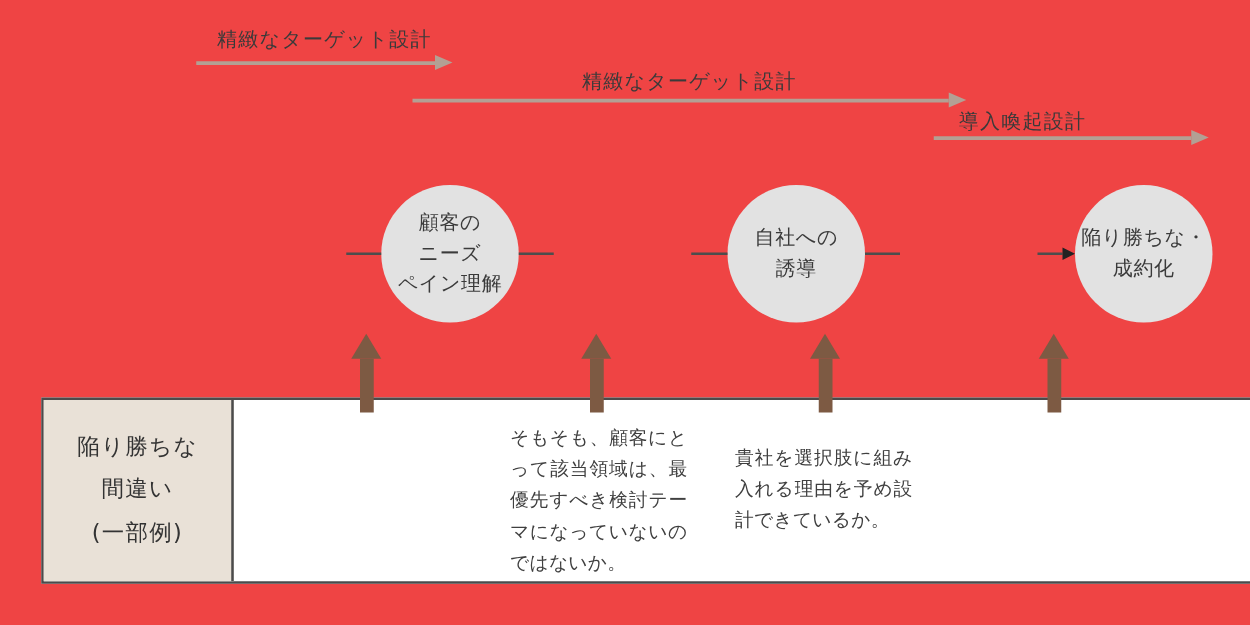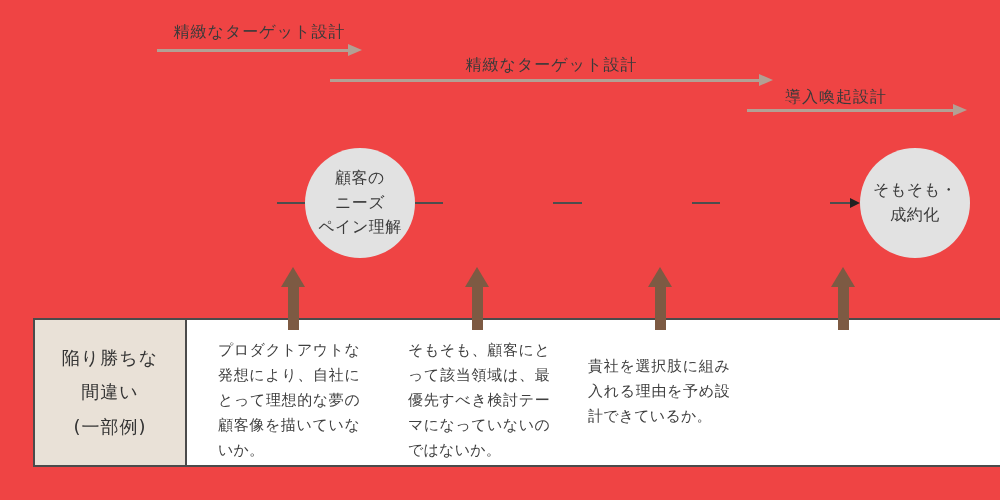--- a/index.html
+++ b/index.html
@@ -17,21 +17,21 @@
 
   
   .phase-label{position:absolute;font-size:16px;color:var(--text-dark);text-align:center;letter-spacing:1px;}
   .phase-arrow{position:absolute;height:3px;background:var(--phase-arrow);}
   .phase-arrow .ph-head{position:absolute;right:-14px;top:-5px;width:0;height:0;
     border-left:14px solid var(--phase-arrow);border-top:6.5px solid transparent;border-bottom:6.5px solid transparent;}
   .p1l{left:157px;top:22px;width:205px;}
   .p1a{left:157px;top:49px;width:191px;}
   .p2l{left:330px;top:55px;width:443px;}
   .p2a{left:330px;top:79px;width:429px;}
-  .p3l{left:726px;top:87px;width:220px;}
+  .p3l{left:708px;top:87px;width:220px;}
   .p3a{left:747px;top:109px;width:206px;}
 
   
   .circle{position:absolute;top:148px;width:110px;height:110px;border-radius:50%;
     background:var(--circle-fill);display:flex;align-items:center;justify-content:center;
     text-align:center;font-size:16px;line-height:1.55;color:var(--text-dark);white-space:pre-line;letter-spacing:0.5px;}
   .c1{left:167px;} .c2{left:305px;} .c3{left:443px;} .c4{left:582px;} .c5{left:720px;} .c6{left:860px;}
 
   .connector{position:absolute;top:202px;height:2px;background:var(--connector);}
   .k1{left:277px;width:28px;} .k2{left:415px;width:28px;} .k3{left:553px;width:29px;} .k4{left:692px;width:28px;}
@@ -73,34 +73,35 @@
     </div>
 
   <div class="phase-label p3l">導入喚起設計</div>
   <div class="phase-arrow p3a">
       <span class="ph-head"></span>
     </div>
 
   <div class="circle c2">顧客の
 ニーズ
 ペイン理解</div>
-  <div class="circle c6">そもそも・
+  <div class="circle c4">自社への
+誘導</div>
+  <div class="circle c6">陥り勝ちな・
 成約化</div>
 
   <div class="connector k1"></div>
   <div class="connector k2"></div>
   <div class="connector k3"></div>
   <div class="connector k4"></div>
   <div class="connector k5 arrowed"></div>
 
   <div class="mistakes-box">
     <div class="mistakes-label">陥り勝ちな
 間違い
 (一部例)</div>
-    <div class="mistake-item m1">プロダクトアウトな発想により、自社にとって理想的な夢の顧客像を描いていないか。</div>
     <div class="mistake-item m2">そもそも、顧客にとって該当領域は、最優先すべき検討テーマになっていないのではないか。</div>
     <div class="mistake-item m3">貴社を選択肢に組み入れる理由を予め設計できているか。</div>
   </div>
 
   <div class="up-arrow u1">
       <div class="ua-head"></div>
       <div class="ua-shaft"></div>
     </div>
   <div class="up-arrow u2">
       <div class="ua-head"></div>

